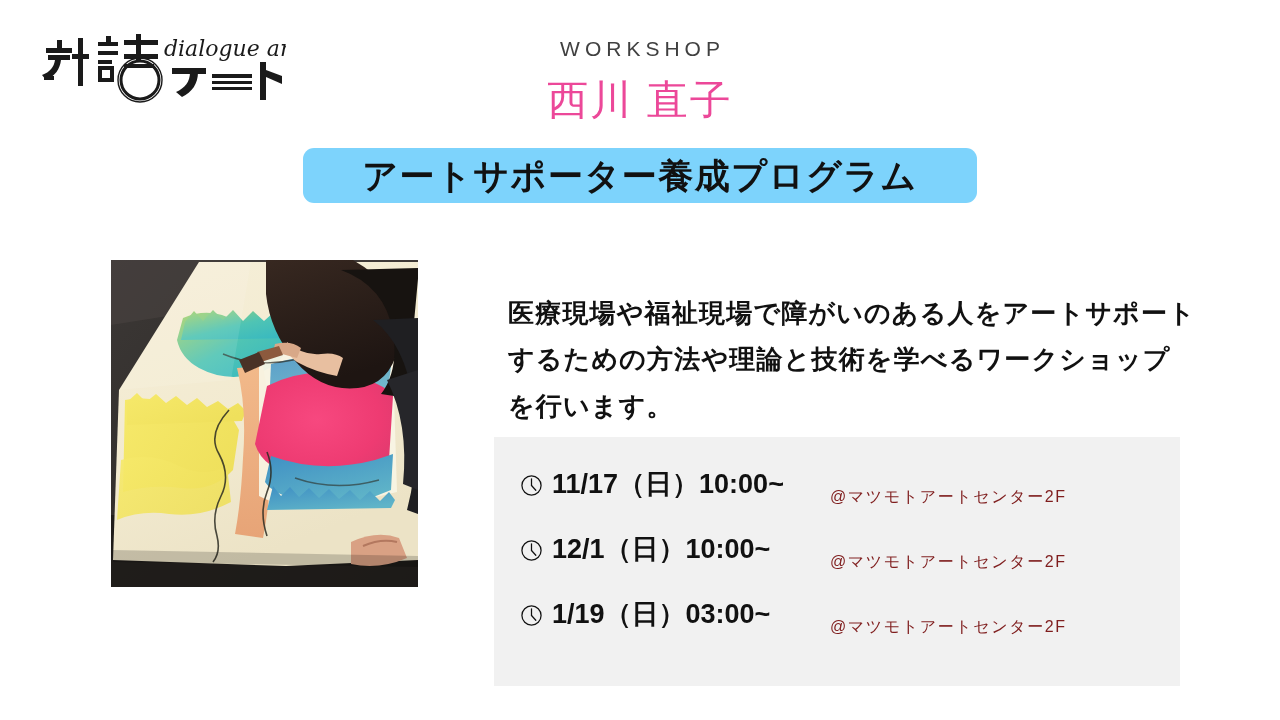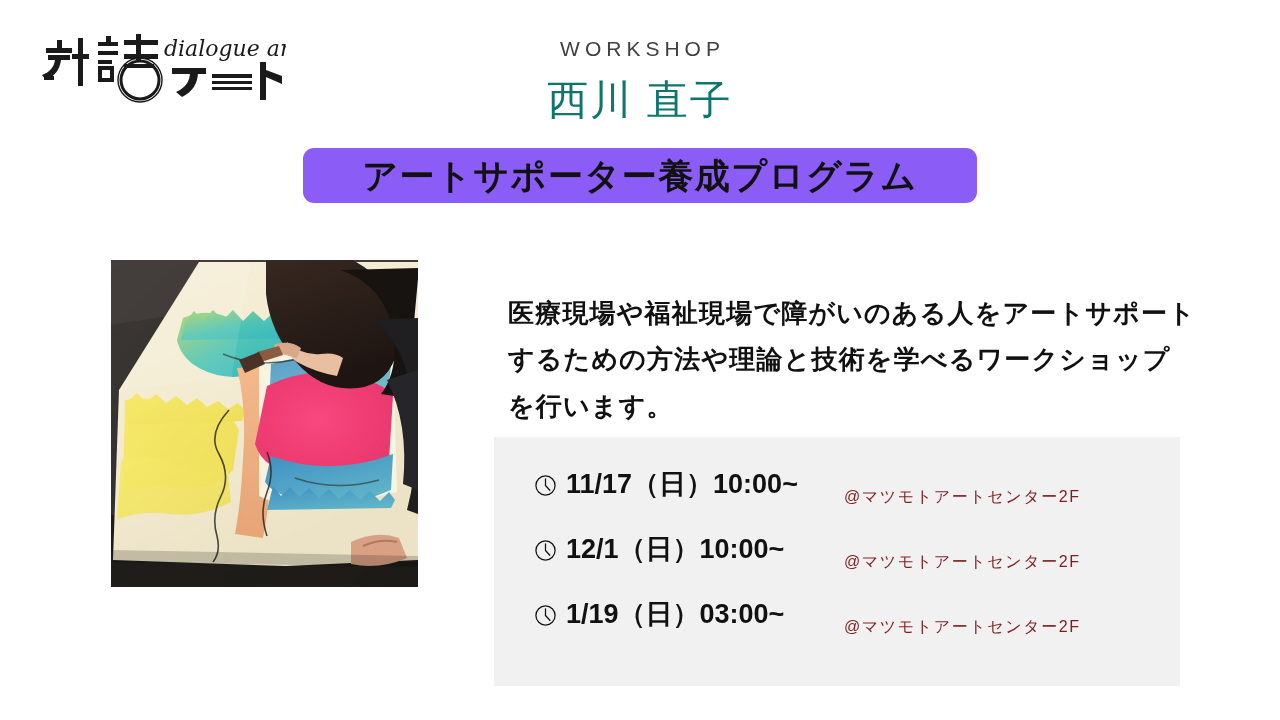--- a/index.html
+++ b/index.html
@@ -40,32 +40,32 @@
     letter-spacing: 5px;
     color: #404040;
     line-height: 1;
     margin: 0 0 18px 0;
     padding-left: 5px;
   }
   .presenter {
     font-size: 41px;
     font-weight: normal;
     letter-spacing: 2px;
-    color: #0f766e;
+    color: #ec4899;
     line-height: 1.15;
     margin: 0;
   }
 
   .title-pill {
     position: absolute;
     left: 303px;
     top: 148px;
     width: 674px;
     height: 55px;
-    background: #8b5cf6;
+    background: #7dd3fc;
     border-radius: 11px;
     display: flex;
     align-items: center;
     justify-content: center;
     box-sizing: border-box;
   }
   .title-pill span {
     font-size: 35px;
     font-weight: bold;
     letter-spacing: 1.5px;
@@ -108,21 +108,21 @@
     width: 686px;
     height: 249px;
     background: #f1f1f1;
     box-sizing: border-box;
     padding: 34px 0 0 0;
   }
   .schedule-row {
     display: flex;
     align-items: baseline;
     height: 65px;
-    padding-left: 40px;
+    padding-left: 26px;
     box-sizing: border-box;
   }
   .row-main {
     display: flex;
     align-items: center;
     width: 310px;
     flex: 0 0 310px;
   }
   .clock-icon {
     flex: 0 0 auto;

